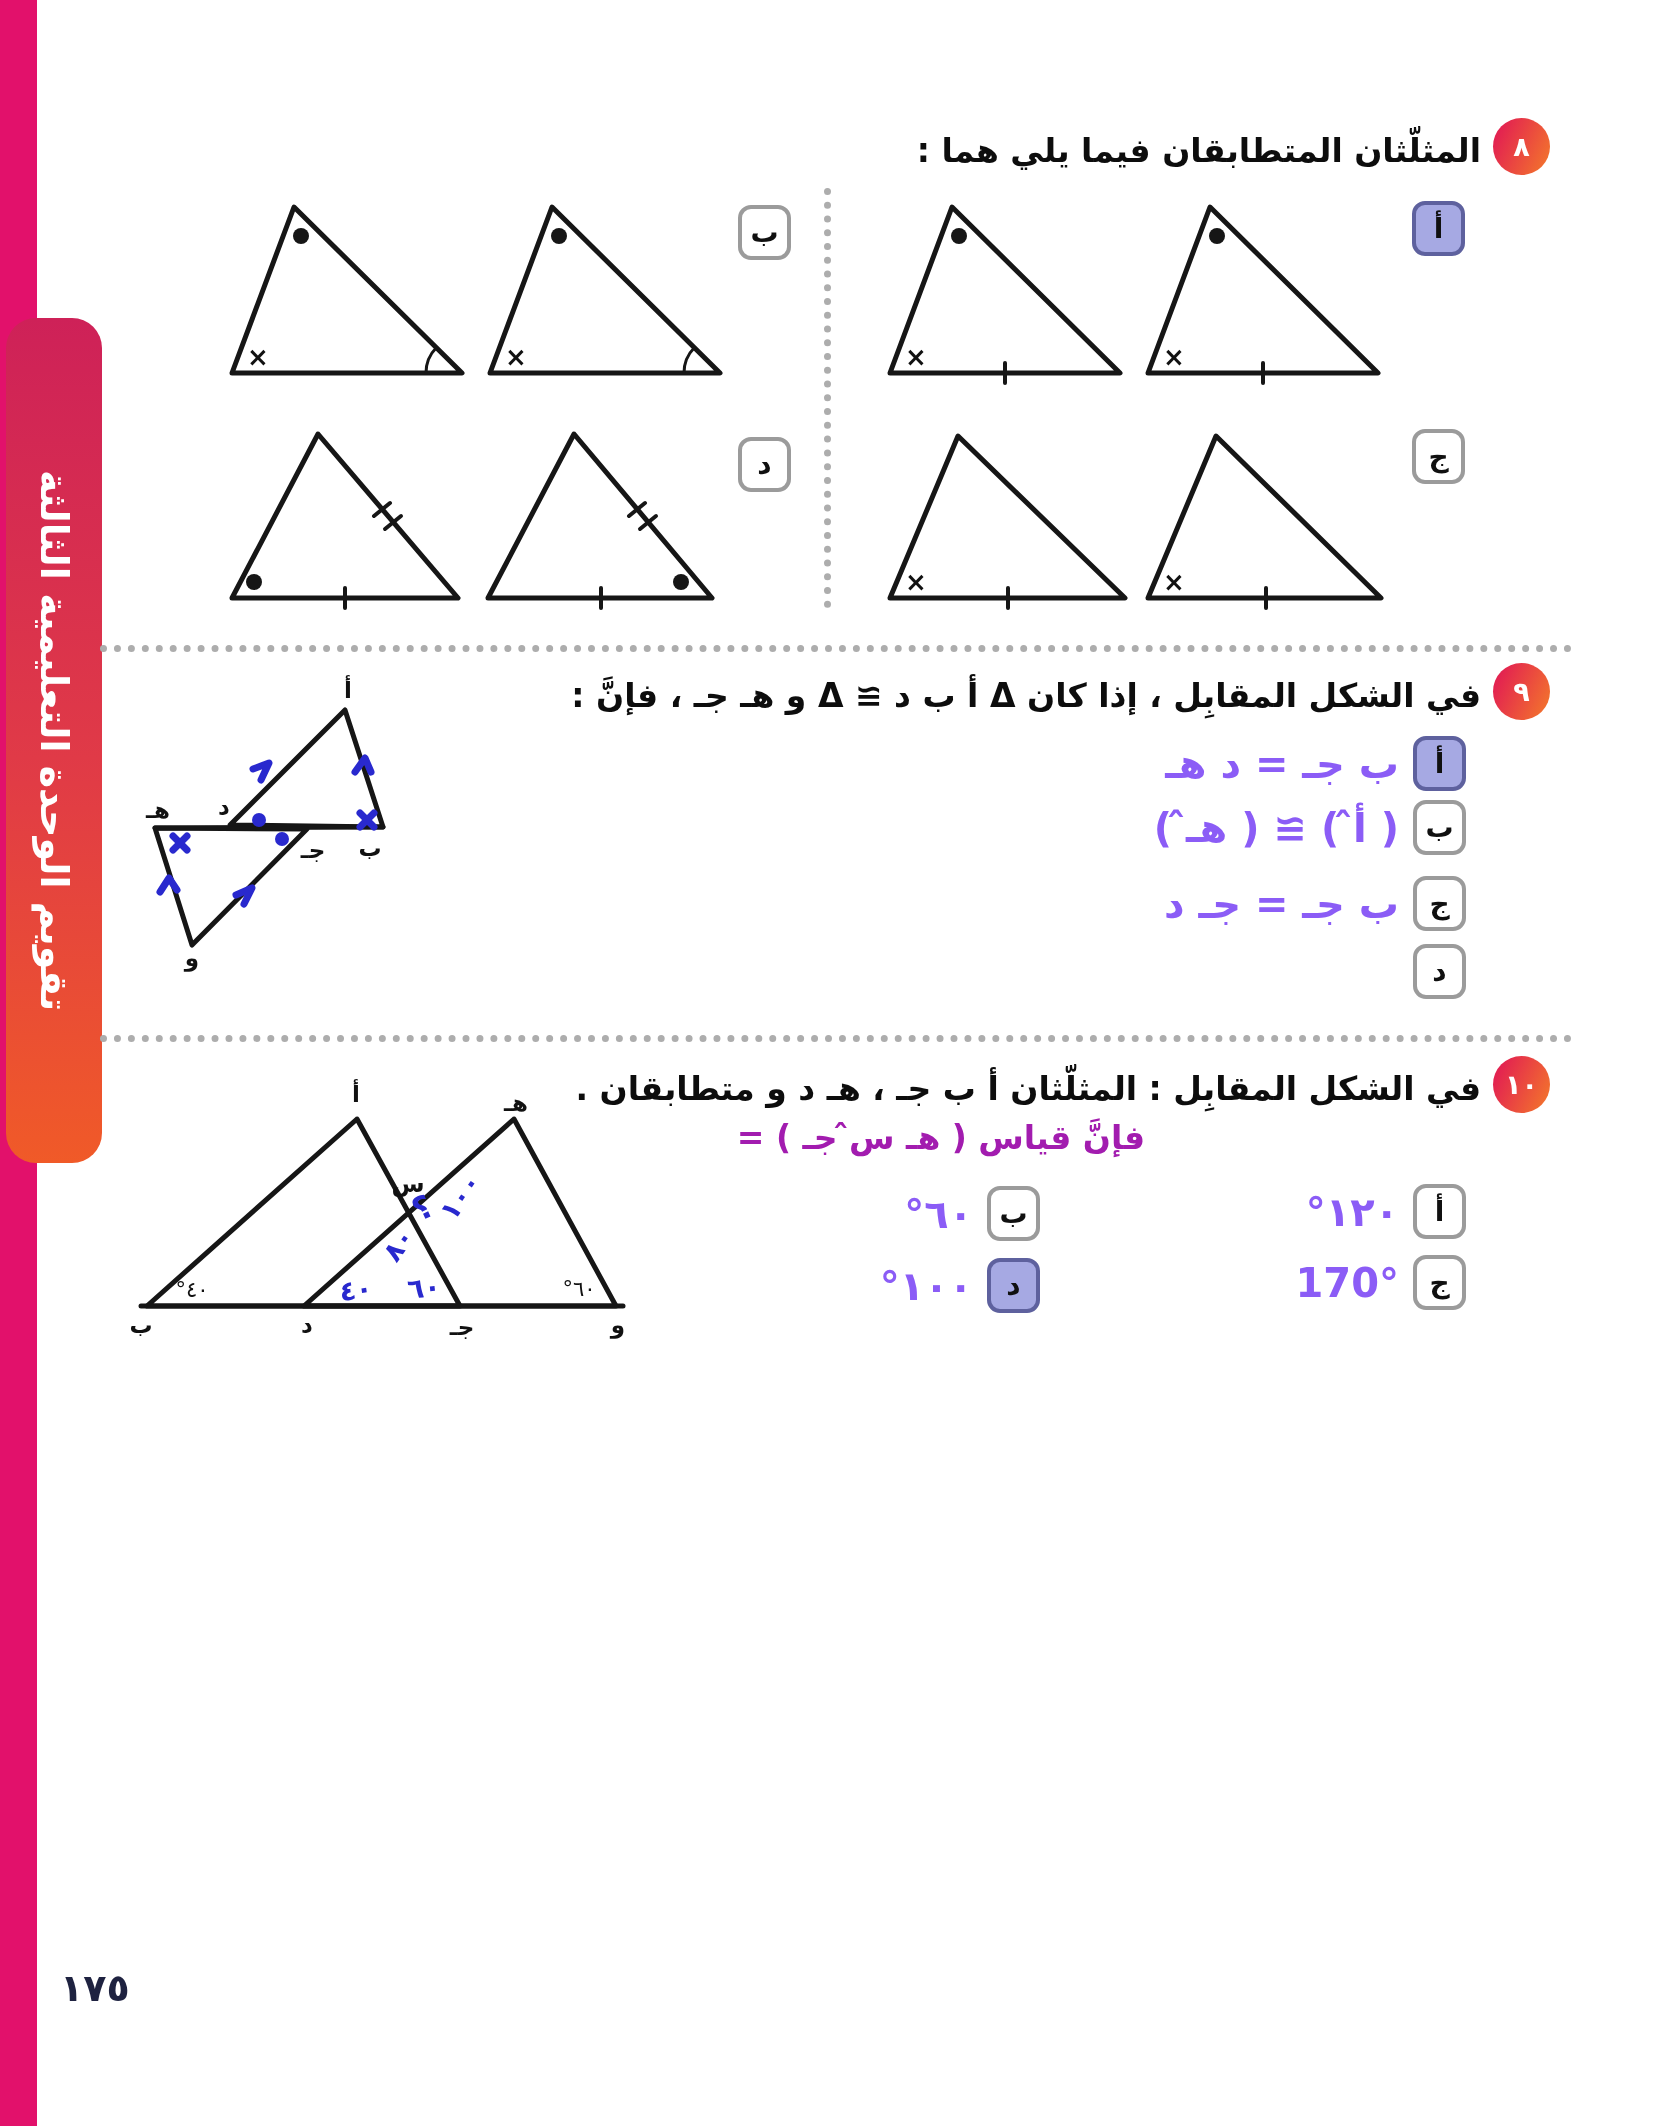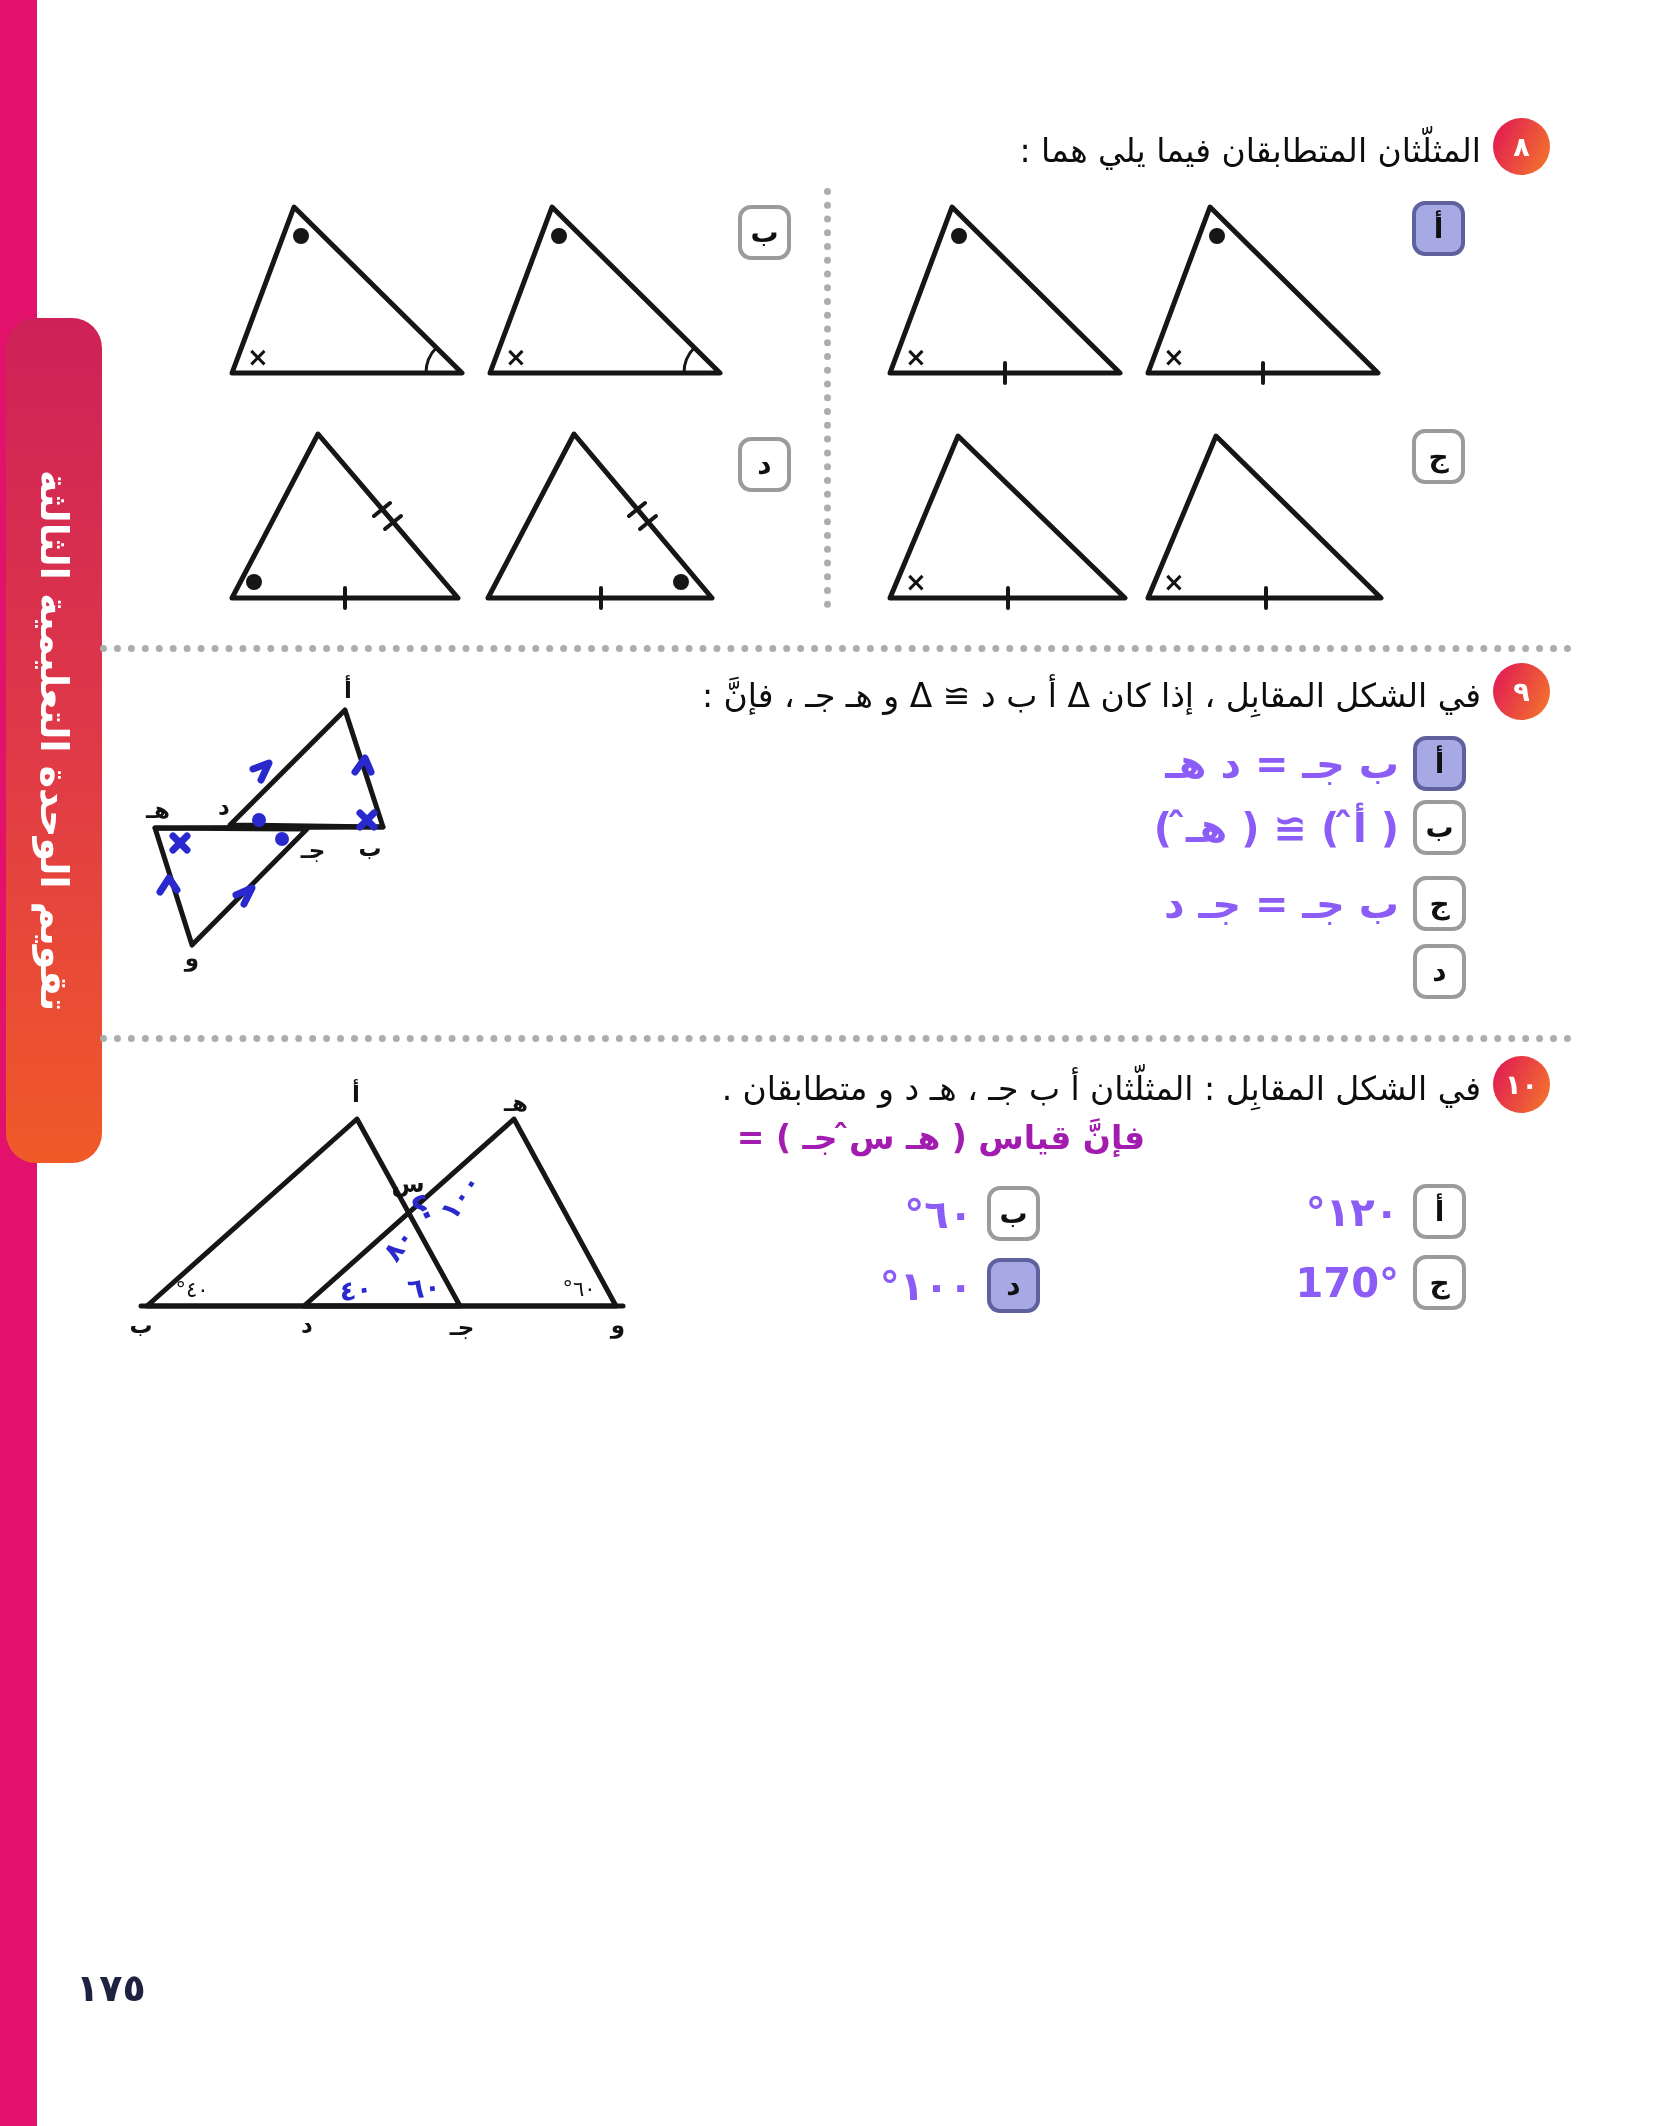--- a/index.html
+++ b/index.html
@@ -5,30 +5,30 @@
   html,body{margin:0;padding:0;background:#ffffff;}
   .page{position:relative;width:1654px;height:2126px;background:#fff;overflow:hidden;
         font-family:"DejaVu Sans",sans-serif;direction:rtl;}
   
   .side-strip{position:absolute;left:0;top:0;width:37px;height:2126px;background:#E2116B;}
   .side-tab{position:absolute;left:6px;top:318px;width:96px;height:845px;border-radius:30px;
             background:linear-gradient(180deg,#CE2158 0%,#E03A47 52%,#F05A28 100%);
             display:flex;align-items:center;justify-content:center;}
   .side-tab-text{writing-mode:vertical-rl;font-size:38px;font-weight:bold;color:#ffffff;
                  letter-spacing:1px;white-space:nowrap;}
-  .page-num{position:absolute;left:76px;top:1966px;font-size:38px;font-weight:bold;color:#1E2240;}
+  .page-num{position:absolute;left:60px;top:1966px;font-size:38px;font-weight:bold;color:#1E2240;}
   
   .sep-h{position:absolute;left:100px;width:1472px;height:0;border-top:7px dotted #ADADAD;}
   .sep-v{position:absolute;left:824px;top:188px;height:420px;width:0;border-left:7px dotted #ADADAD;}
   
   .q-header{position:absolute;right:104px;display:flex;direction:rtl;align-items:center;gap:12px;}
   .q-badge{width:57px;height:57px;border-radius:50%;flex:0 0 auto;
            background:linear-gradient(115deg,#E32350 15%,#F2702E 90%);
            color:#fff;font-size:27px;font-weight:bold;display:flex;align-items:center;justify-content:center;}
-  .q-title{font-size:33px;font-weight:normal;color:#0D0D0D;white-space:nowrap;margin-top:7px;}
+  .q-title{font-size:33px;font-weight:bold;color:#0D0D0D;white-space:nowrap;margin-top:7px;}
   .q-subtitle{position:absolute;font-size:33px;font-weight:bold;color:#a21caf;white-space:nowrap;}
   
   .opt-box{width:53px;height:55px;box-sizing:border-box;border:4px solid #9B9B9B;border-radius:13px;
            background:#fff;color:#101010;font-size:28px;font-weight:bold;
            display:flex;align-items:center;justify-content:center;flex:0 0 auto;}
   .opt-box.sel{background:#A6A9E3;border-color:#5E619E;}
   .abs{position:absolute;}
   .opt-row{position:absolute;display:flex;direction:rtl;align-items:center;gap:14px;}
   .opt-text{font-size:40px;font-weight:bold;color:#8b5cf6;white-space:nowrap;}
   

